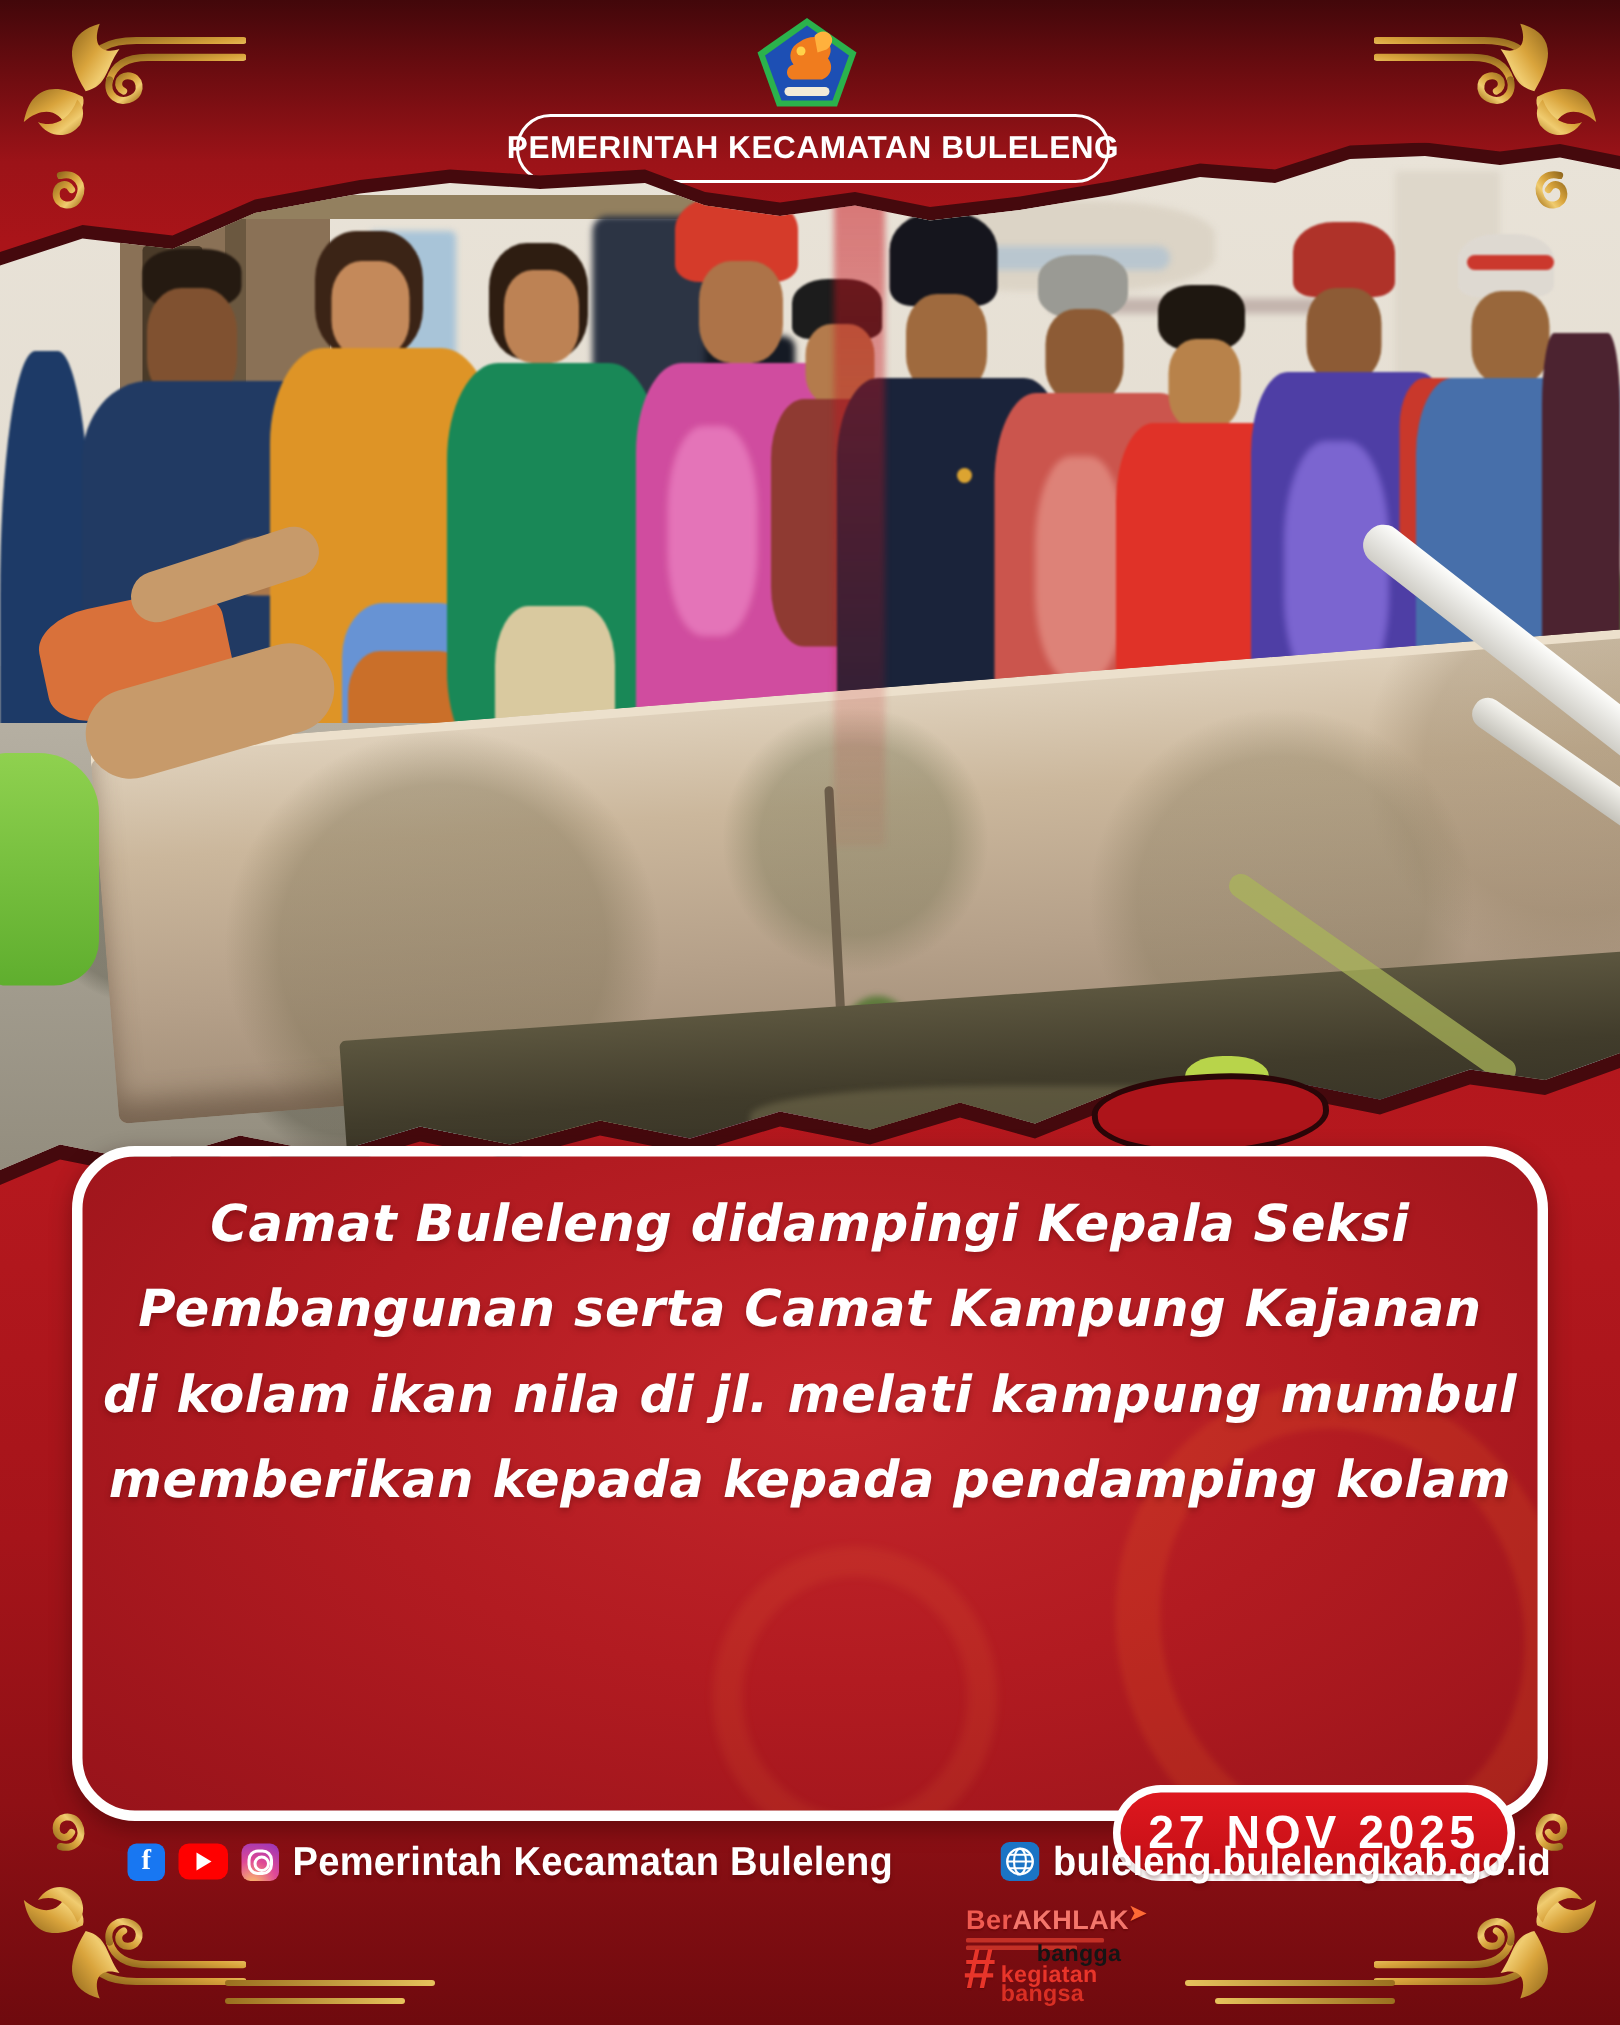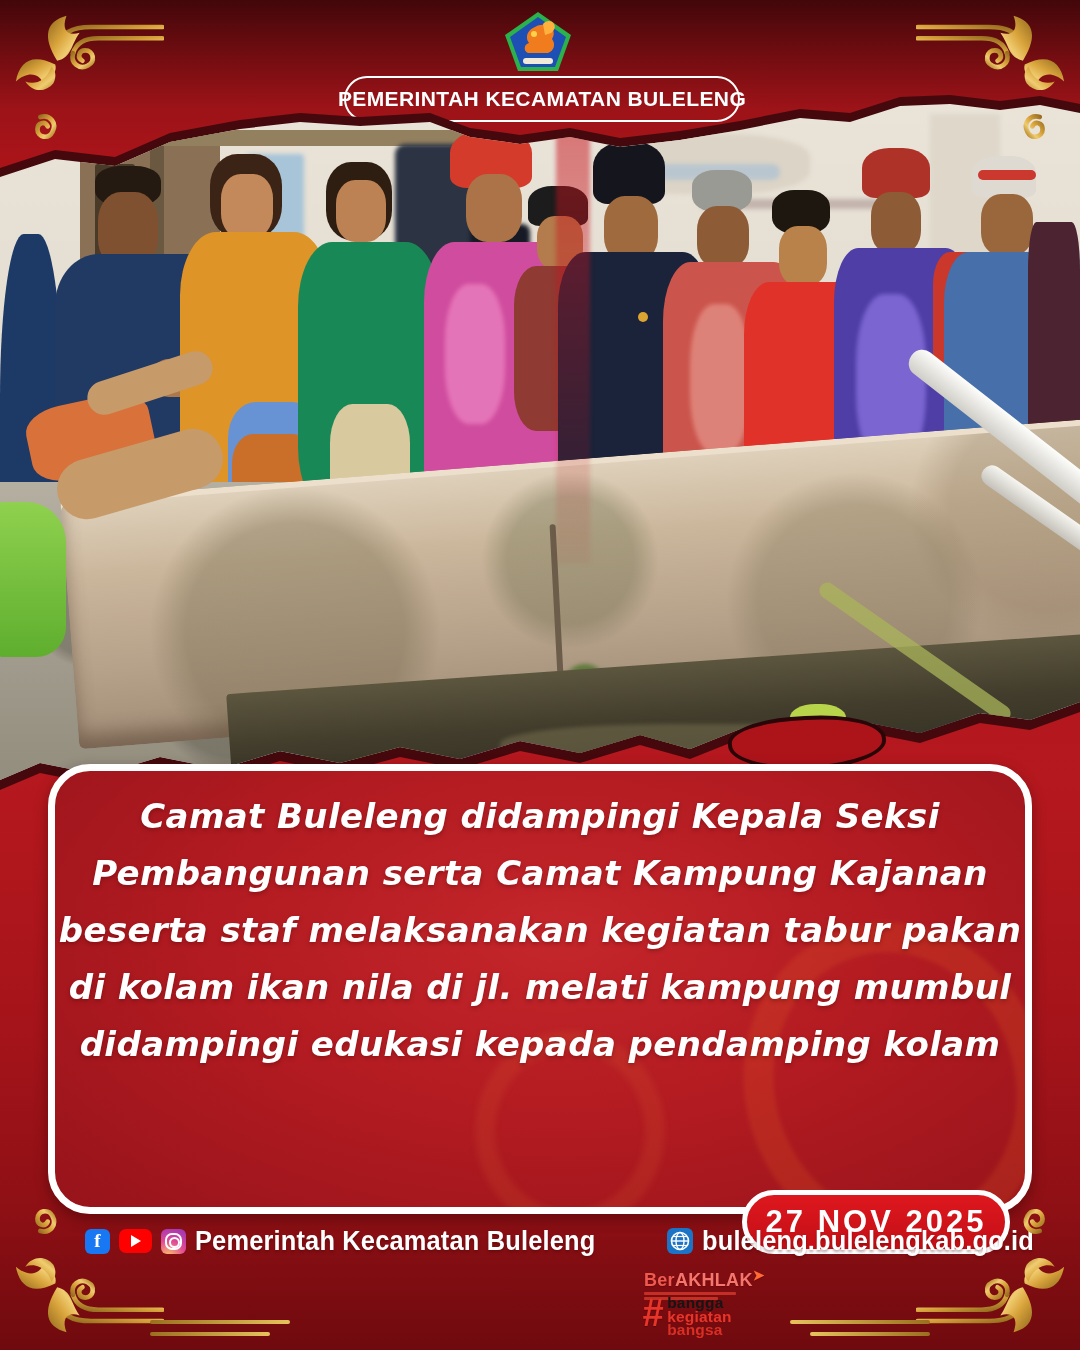--- a/index.html
+++ b/index.html
@@ -70,21 +70,21 @@
   .berakhlak .word{font-weight:bold;font-size:18px;letter-spacing:.3px;color:#ef5a50;text-shadow:0 1px 1px rgba(90,0,0,.4);}
   .berakhlak .word .sfx{color:#f4766c;}
   .ak-arrow{display:inline-block;color:#ff6a35;font-size:14px;transform:translateY(-6px);}
   .ak-sub{margin-top:1px;display:flex;flex-direction:column;gap:2px;}
   .ak-sub i{display:block;height:3px;width:92px;background:rgba(220,60,45,.75);border-radius:1px;}
   .ak-sub i:last-child{width:74px;}
   .bangga{position:absolute;left:642px;top:1296px;z-index:6;display:flex;align-items:flex-start;}
   .hash{color:#e8352a;font-weight:bold;font-style:italic;font-size:38px;line-height:34px;margin-right:4px;
     text-shadow:0 1px 1px rgba(60,0,0,.4);}
   .bangga .col div{font-weight:bold;font-size:15.5px;line-height:13.5px;letter-spacing:.2px;}
-  .bg1{color:#151515;} .bg2{color:#e8352a;} .bg3{color:#d92f24;}
+  .bg1{color:#151515;margin-left:24px;} .bg2{color:#e8352a;} .bg3{color:#d92f24;}
   
   .orn{position:absolute;width:150px;height:150px;z-index:8;}
   .tail{position:absolute;height:4px;background:linear-gradient(90deg,#9a6f1f,#e7c25c);border-radius:2px;z-index:8;}
   .blob-accent{position:absolute;left:728px;top:716px;width:150px;height:46px;z-index:3;
     background:#ad141a;border:4px solid #2a0608;border-radius:45% 55% 50% 60%;transform:rotate(-4deg);}
 </style>
 </head>
 <body>
 
 <div class="poster">
@@ -249,23 +249,22 @@
 
   <div class="blob-accent"></div>
 
 
   <div class="main-panel">
     <div class="ghost-ring"></div>
     <div class="ghost-ring2"></div>
     <div class="body-text">
       <div>Camat Buleleng didampingi Kepala Seksi</div>
       <div>Pembangunan serta Camat Kampung Kajanan</div>
-      <div>beserta staf melaksanakan kegiatan tabur pakan</div>
       <div>di kolam ikan nila di jl. melati kampung mumbul</div>
-      <div>didampingi edukasi kepada pendamping kolam</div>
+      <div>memberikan kepada kepada pendamping kolam</div>
     </div>
   </div>
 
   <div class="date-badge">
     <span>27 NOV 2025</span>
   </div>
 
   <div class="footer-row">
     <div class="sicon fb">f</div>
     <div class="yt" style="margin-right:9px;">

